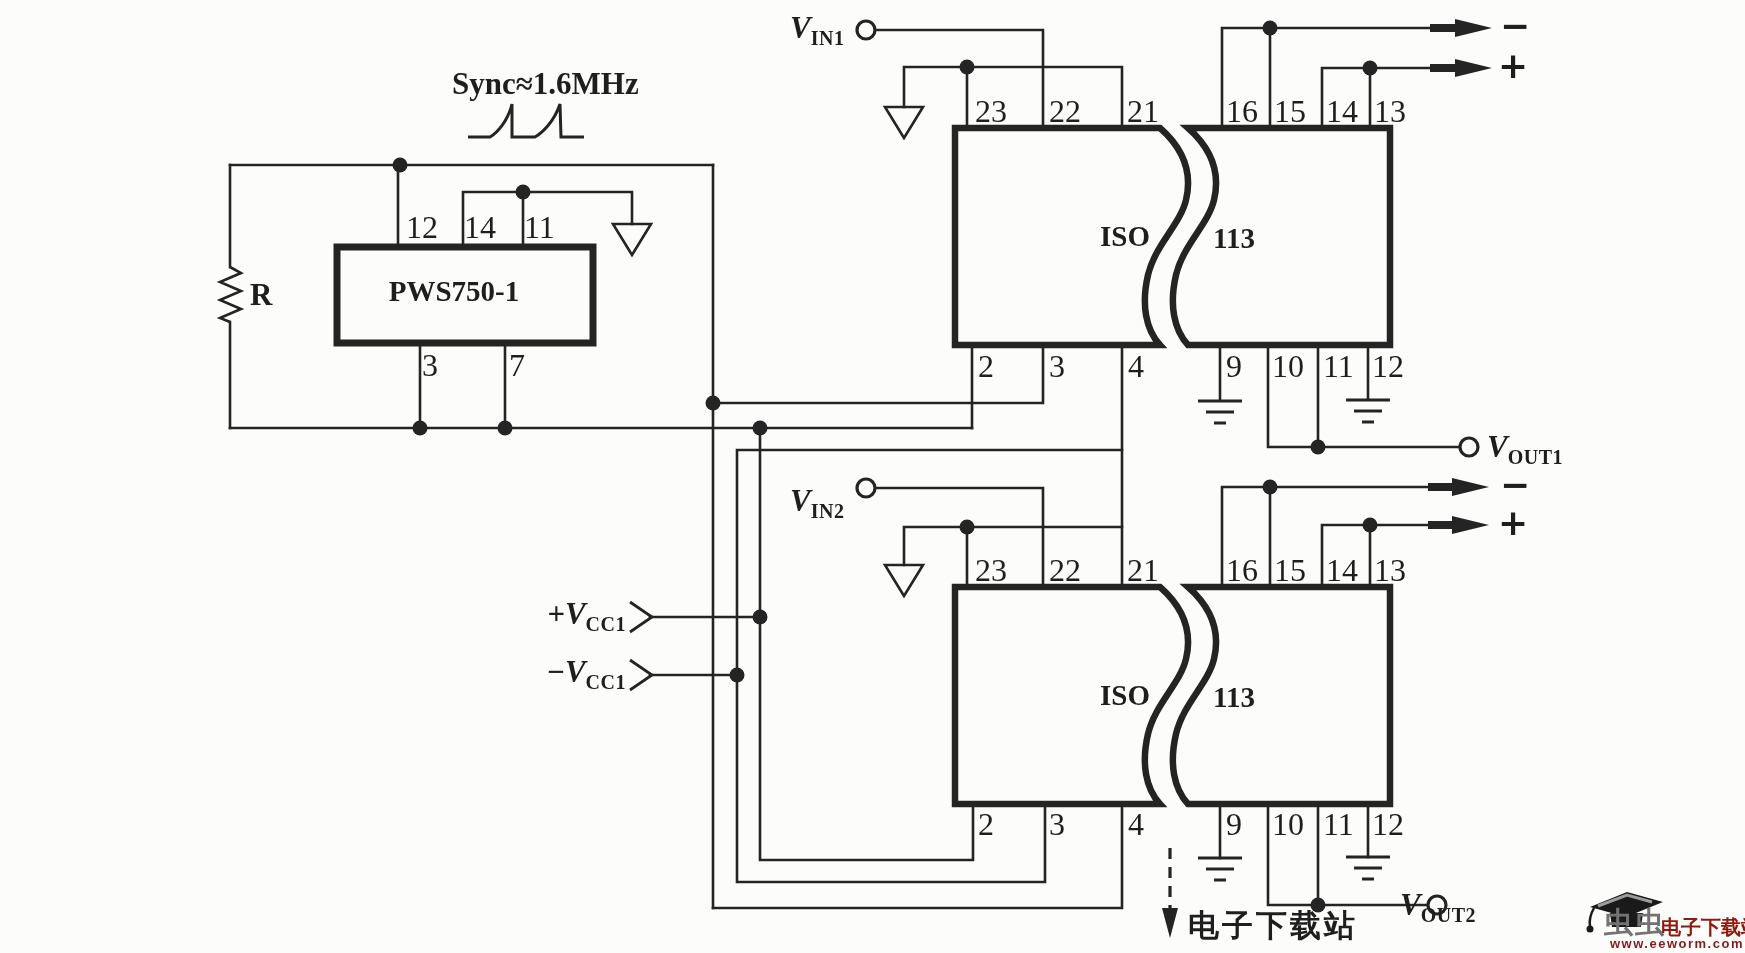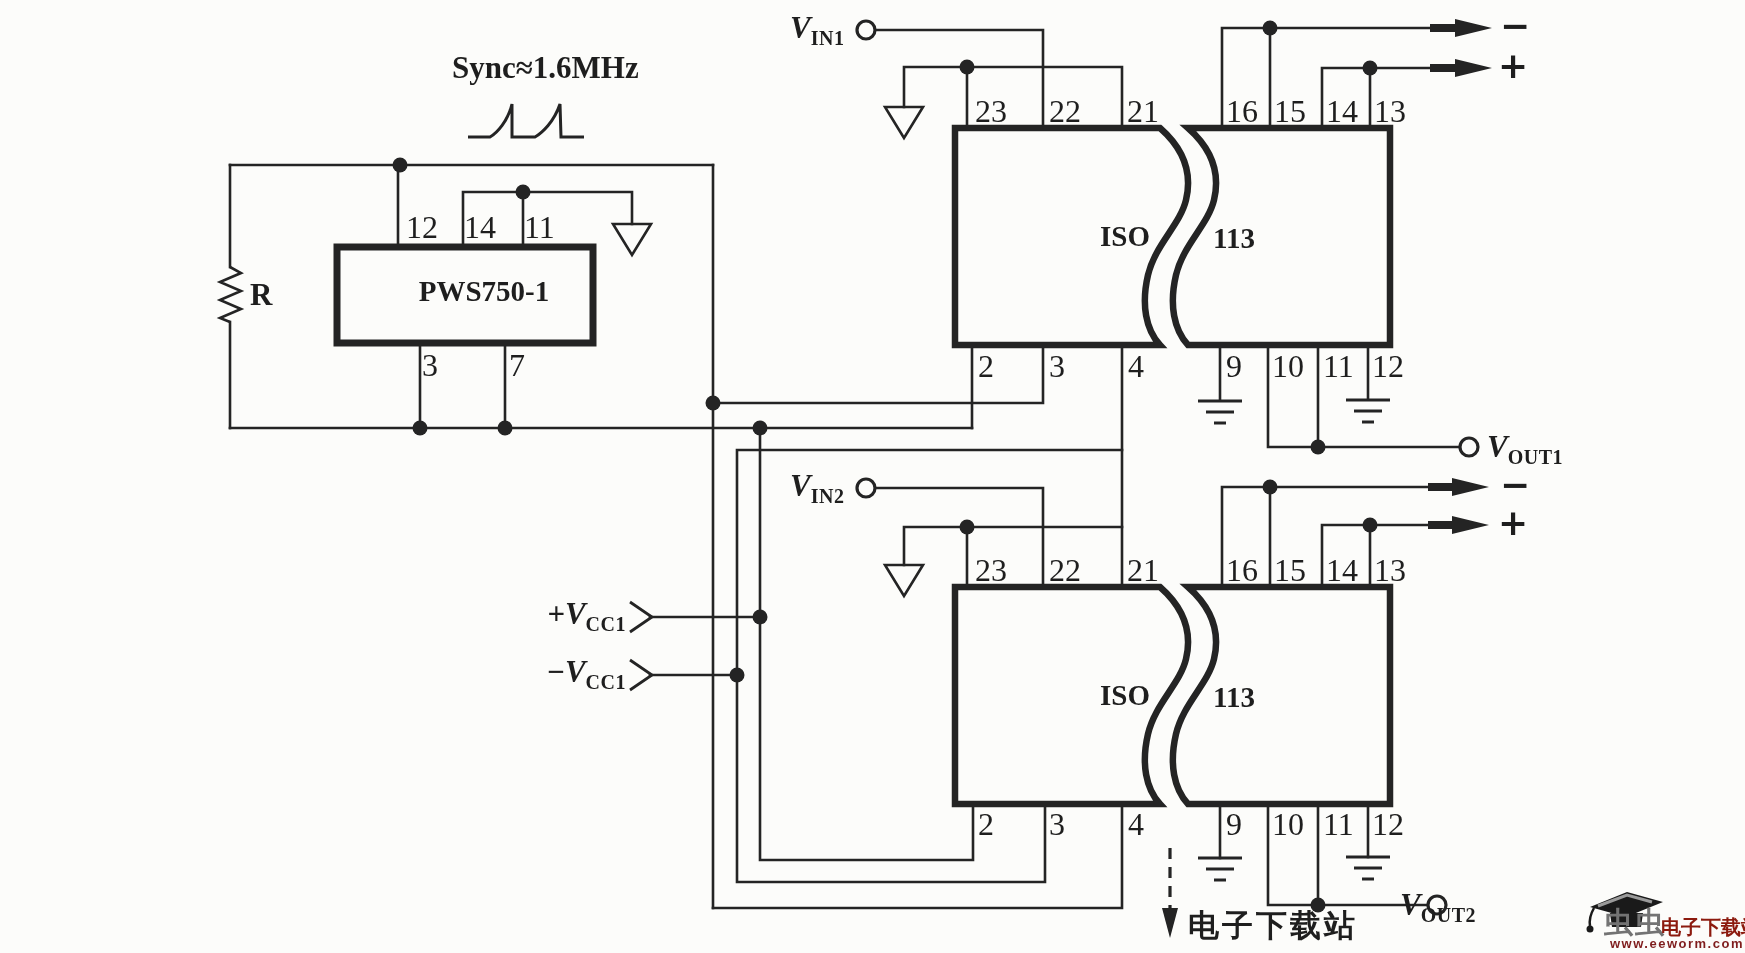--- a/index.html
+++ b/index.html
@@ -144,23 +144,23 @@
 
   <g>
     <polygon points="1590,907 1627,892 1663,902 1626,917" fill="#1a1a1a"></polygon>
     <path d="M1598,906 L1627,895 L1652,902" stroke="#9a9a9a" stroke-width="3" fill="none"></path>
     <polygon points="1610,913 1643,913 1641,927 1612,927" fill="#1a1a1a"></polygon>
     <path d="M1594,908 C1590,915 1589,920 1590,926" stroke="#1a1a1a" stroke-width="2.5" fill="none"></path>
     <circle cx="1590" cy="929" r="3.5" fill="#1a1a1a"></circle>
   </g>
 </svg>
 
-<span class="lbl big" style="left:452px;top:52px">Sync≈1.6MHz</span>
+<span class="lbl big" style="left:452px;top:68px">Sync≈1.6MHz</span>
 <span class="lbl big" style="left:250px;top:279px">R</span>
-<span class="lbl chip" style="left:356px;top:277px;width:256px;text-align:center">PWS750-1</span>
+<span class="lbl chip" style="left:326px;top:277px;width:256px;text-align:center">PWS750-1</span>
 
 <span class="lbl pin" style="left:406px;top:211px">12</span>
 <span class="lbl pin" style="left:464px;top:211px">14</span>
 <span class="lbl pin" style="left:524px;top:211px">11</span>
 <span class="lbl pin" style="left:422px;top:349px">3</span>
 <span class="lbl pin" style="left:509px;top:349px">7</span>
 
 <span class="lbl pin" style="left:975px;top:95px">23</span>
 <span class="lbl pin" style="left:1049px;top:95px">22</span>
 <span class="lbl pin" style="left:1127px;top:95px">21</span>
@@ -193,21 +193,21 @@
 <span class="lbl pin" style="left:1226px;top:808px">9</span>
 <span class="lbl pin" style="left:1272px;top:808px">10</span>
 <span class="lbl pin" style="left:1323px;top:808px">11</span>
 <span class="lbl pin" style="left:1372px;top:808px">12</span>
 <span class="lbl chip" style="left:1100px;top:681px">ISO</span>
 <span class="lbl chip" style="left:1213px;top:683px">113</span>
 <span class="lbl outsign" style="left:1500px;top:467px">−</span>
 <span class="lbl outsign" style="left:1498px;top:505px">+</span>
 
 <span class="lbl sig" style="left:790px;top:12px"><span class="vbase">V</span><span class="vsub">IN1</span></span>
-<span class="lbl sig" style="left:790px;top:470px"><span class="vbase">V</span><span class="vsub">IN2</span></span>
+<span class="lbl sig" style="left:790px;top:485px"><span class="vbase">V</span><span class="vsub">IN2</span></span>
 <span class="lbl sig" style="left:1487px;top:431px"><span class="vbase">V</span><span class="vsub">OUT1</span></span>
 <span class="lbl sig" style="left:1400px;top:889px"><span class="vbase">V</span><span class="vsub">OUT2</span></span>
 <span class="lbl sig" style="left:500px;top:598px;width:126px;text-align:right"><span class="vbase">+V</span><span class="vsub">CC1</span></span>
 <span class="lbl sig" style="left:500px;top:656px;width:126px;text-align:right"><span class="vbase">−V</span><span class="vsub">CC1</span></span>
 
 <span class="lbl cjk" style="left:1188px;top:910px">电子下载站</span>
 
 <span class="lbl wm-brand" style="left:1604px;top:908px">虫虫</span>
 <span class="lbl wm-suffix" style="left:1661px;top:917px">电子下载站</span>
 <span class="lbl wm-url" style="left:1610px;top:937px">www.eeworm.com</span>

